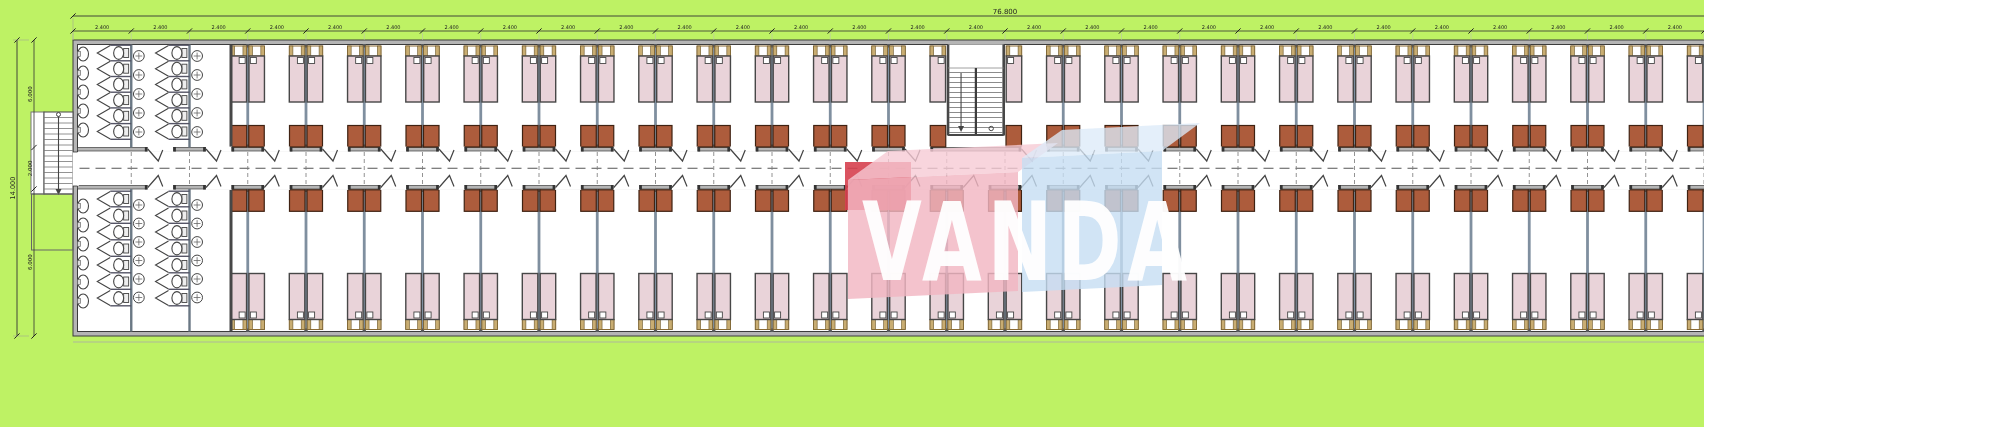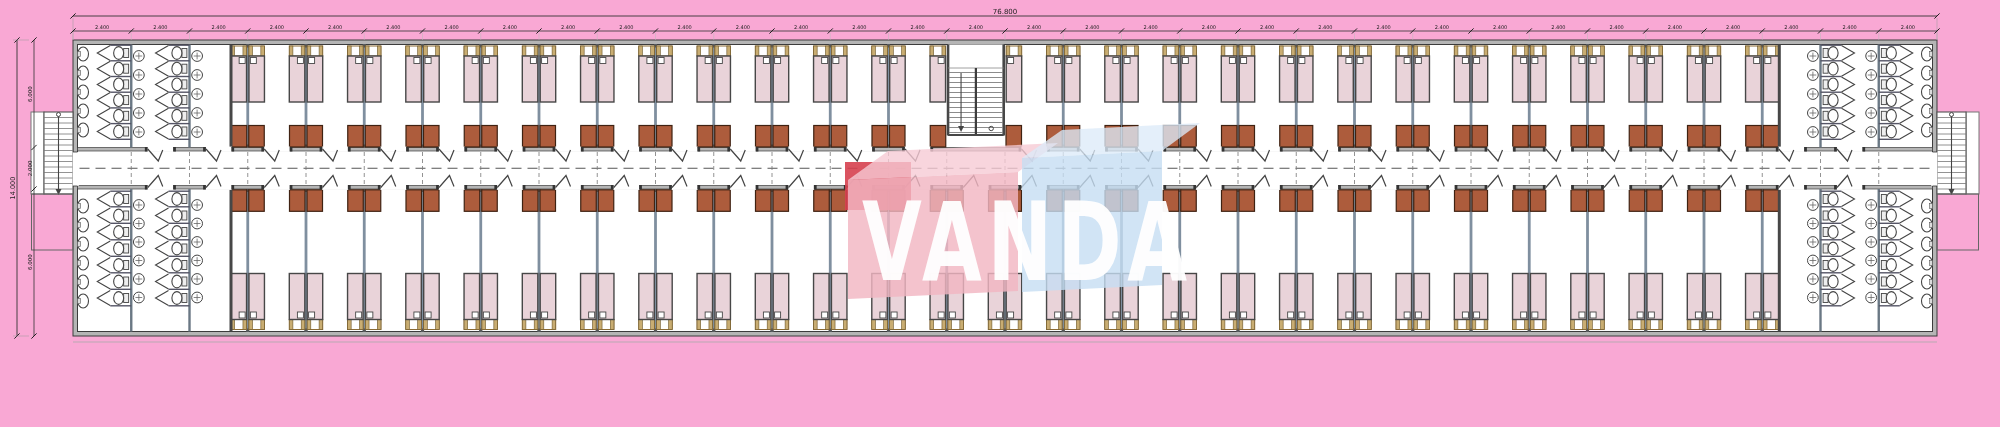--- a/index.html
+++ b/index.html
@@ -1,16 +1,16 @@
 <!DOCTYPE html>
 <html><head>
 <meta charset="utf-8">
 <style>
   html,body{margin:0;padding:0;background:#ffffff;}
-  .canvas{position:relative;width:2000px;height:427px;background:#f9a8d4;overflow:hidden;}
+  .canvas{position:relative;width:1704px;height:427px;background:#bef264;overflow:hidden;}
   svg{display:block;}
   text{font-family:"DejaVu Sans", sans-serif;}
 </style>
 </head>
 <body>
 
 <div class="canvas">
   <svg id="plan" viewBox="0 0 2000 427" width="2000" height="427">
       <g>
         <rect x="73" y="40" width="1864" height="296" fill="#b5b5b5" stroke="#3c3c3c" stroke-width="1"></rect>

